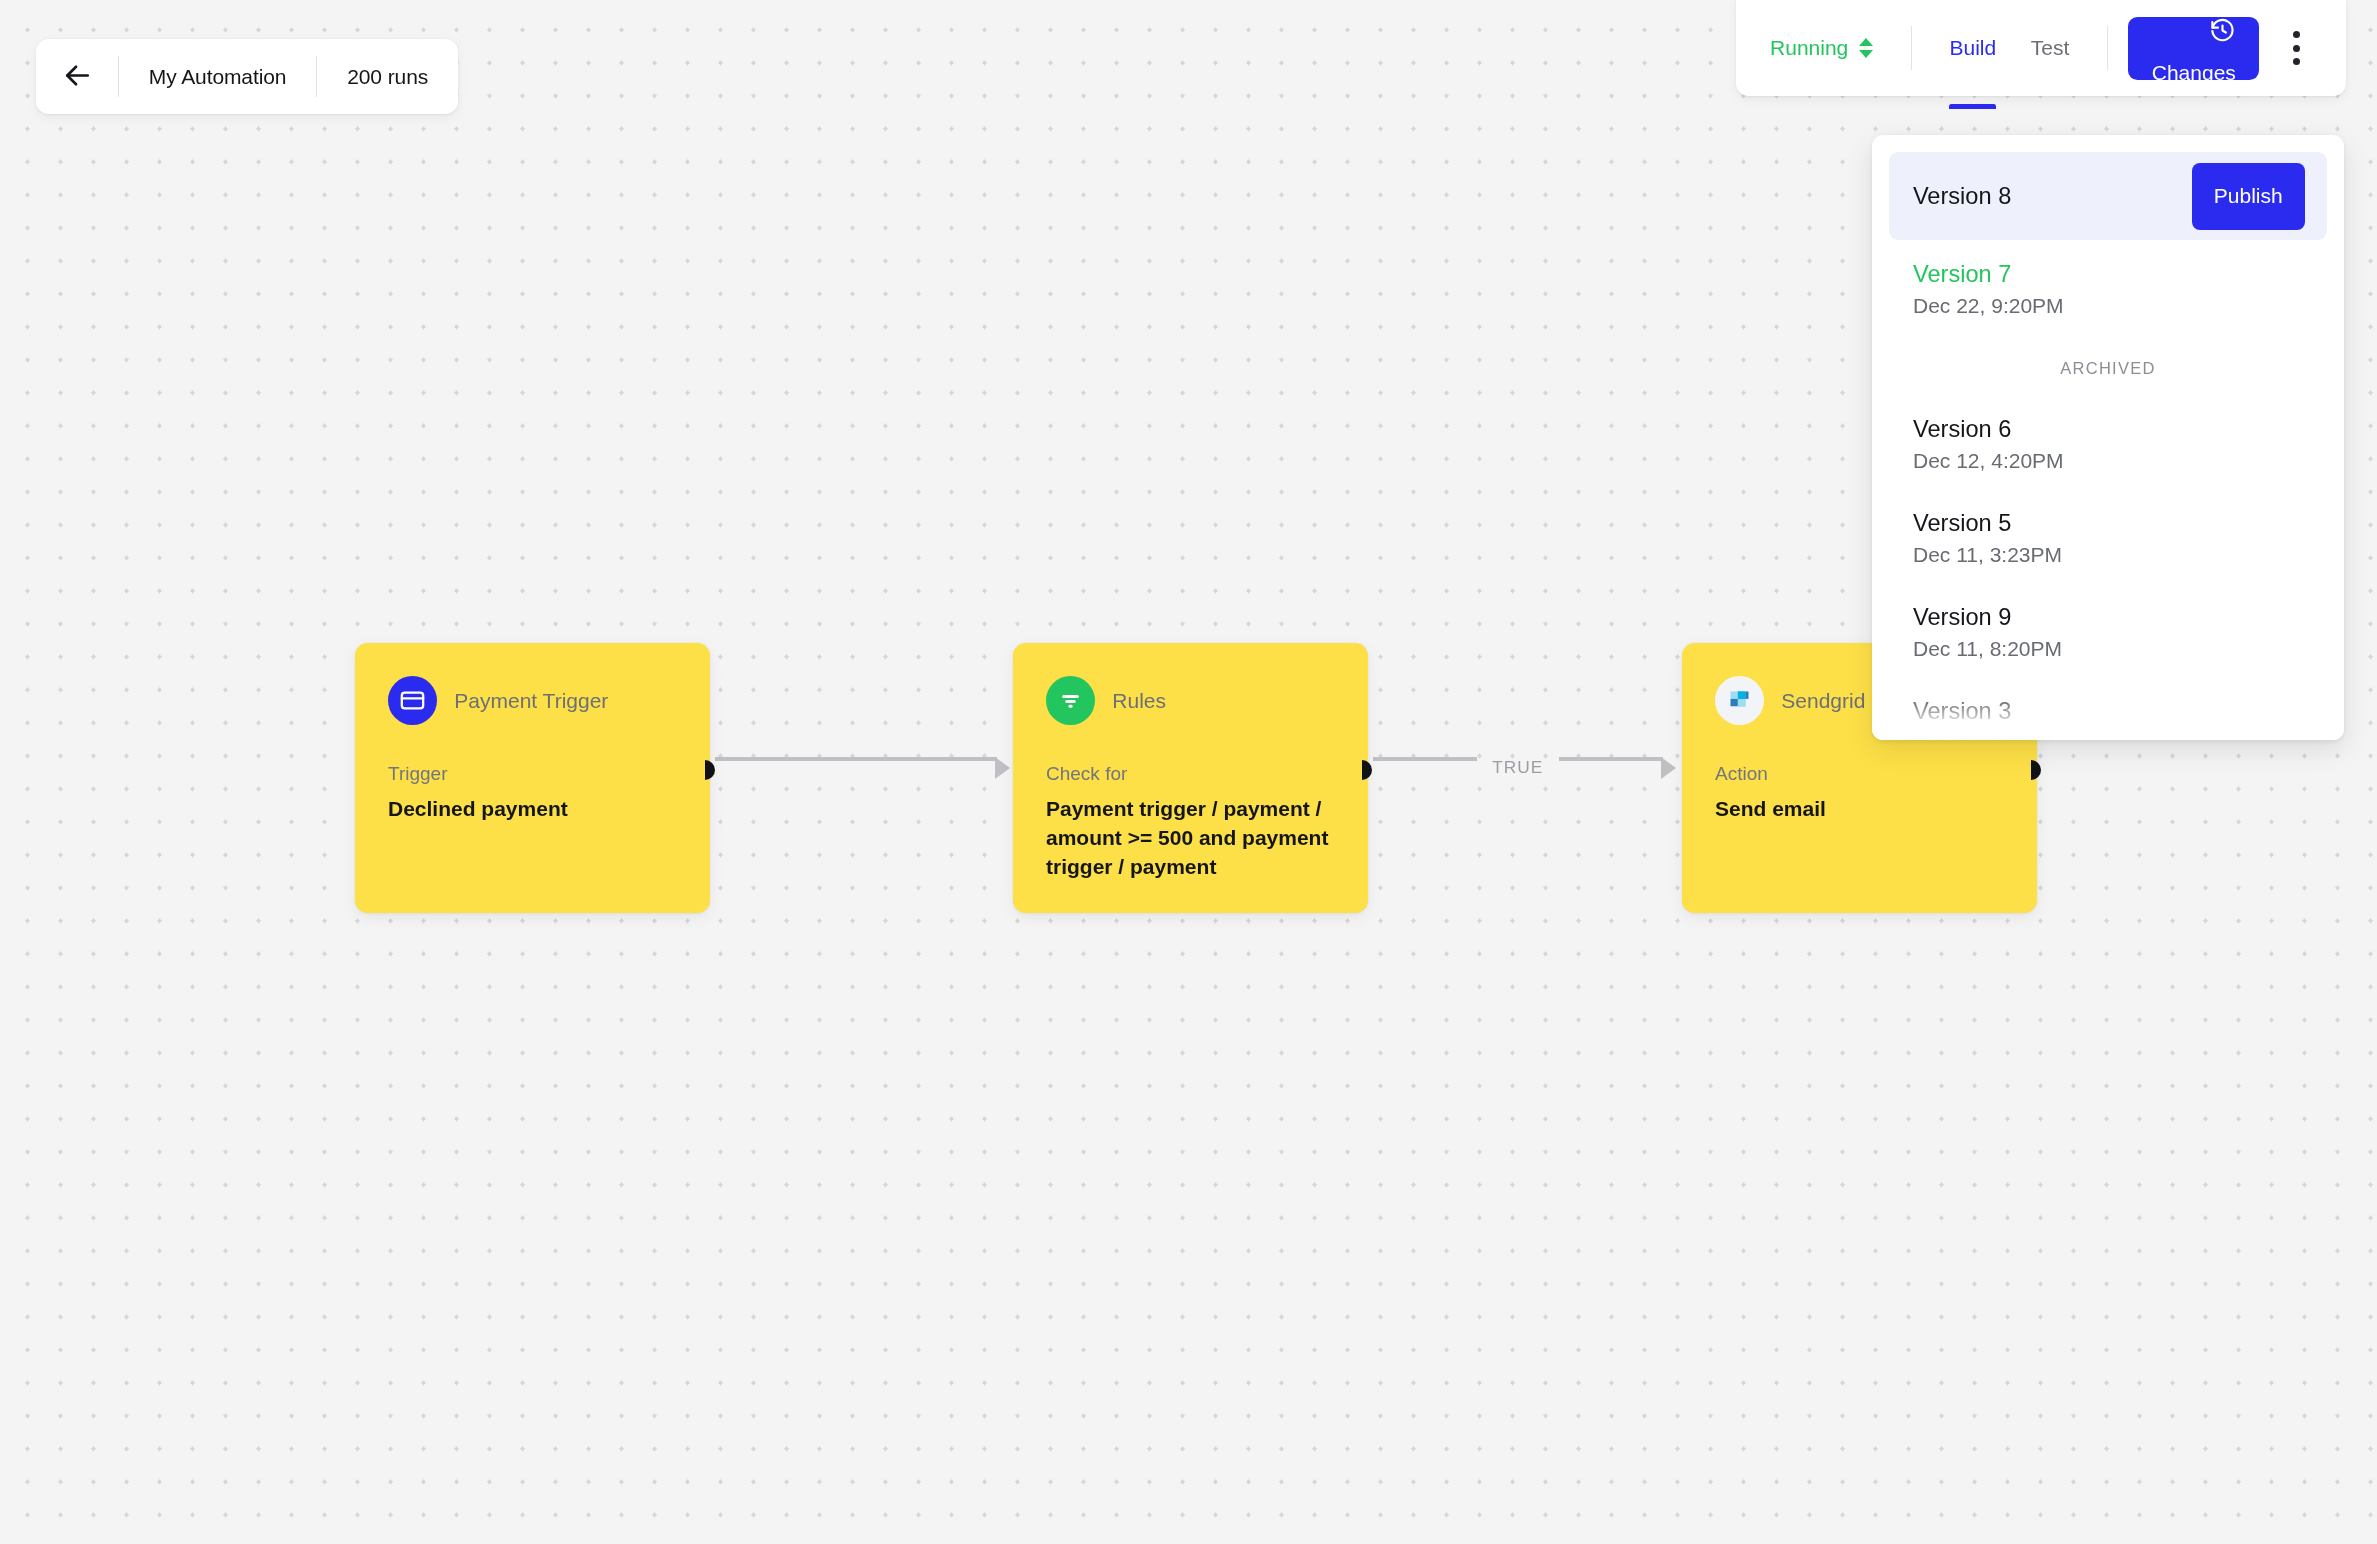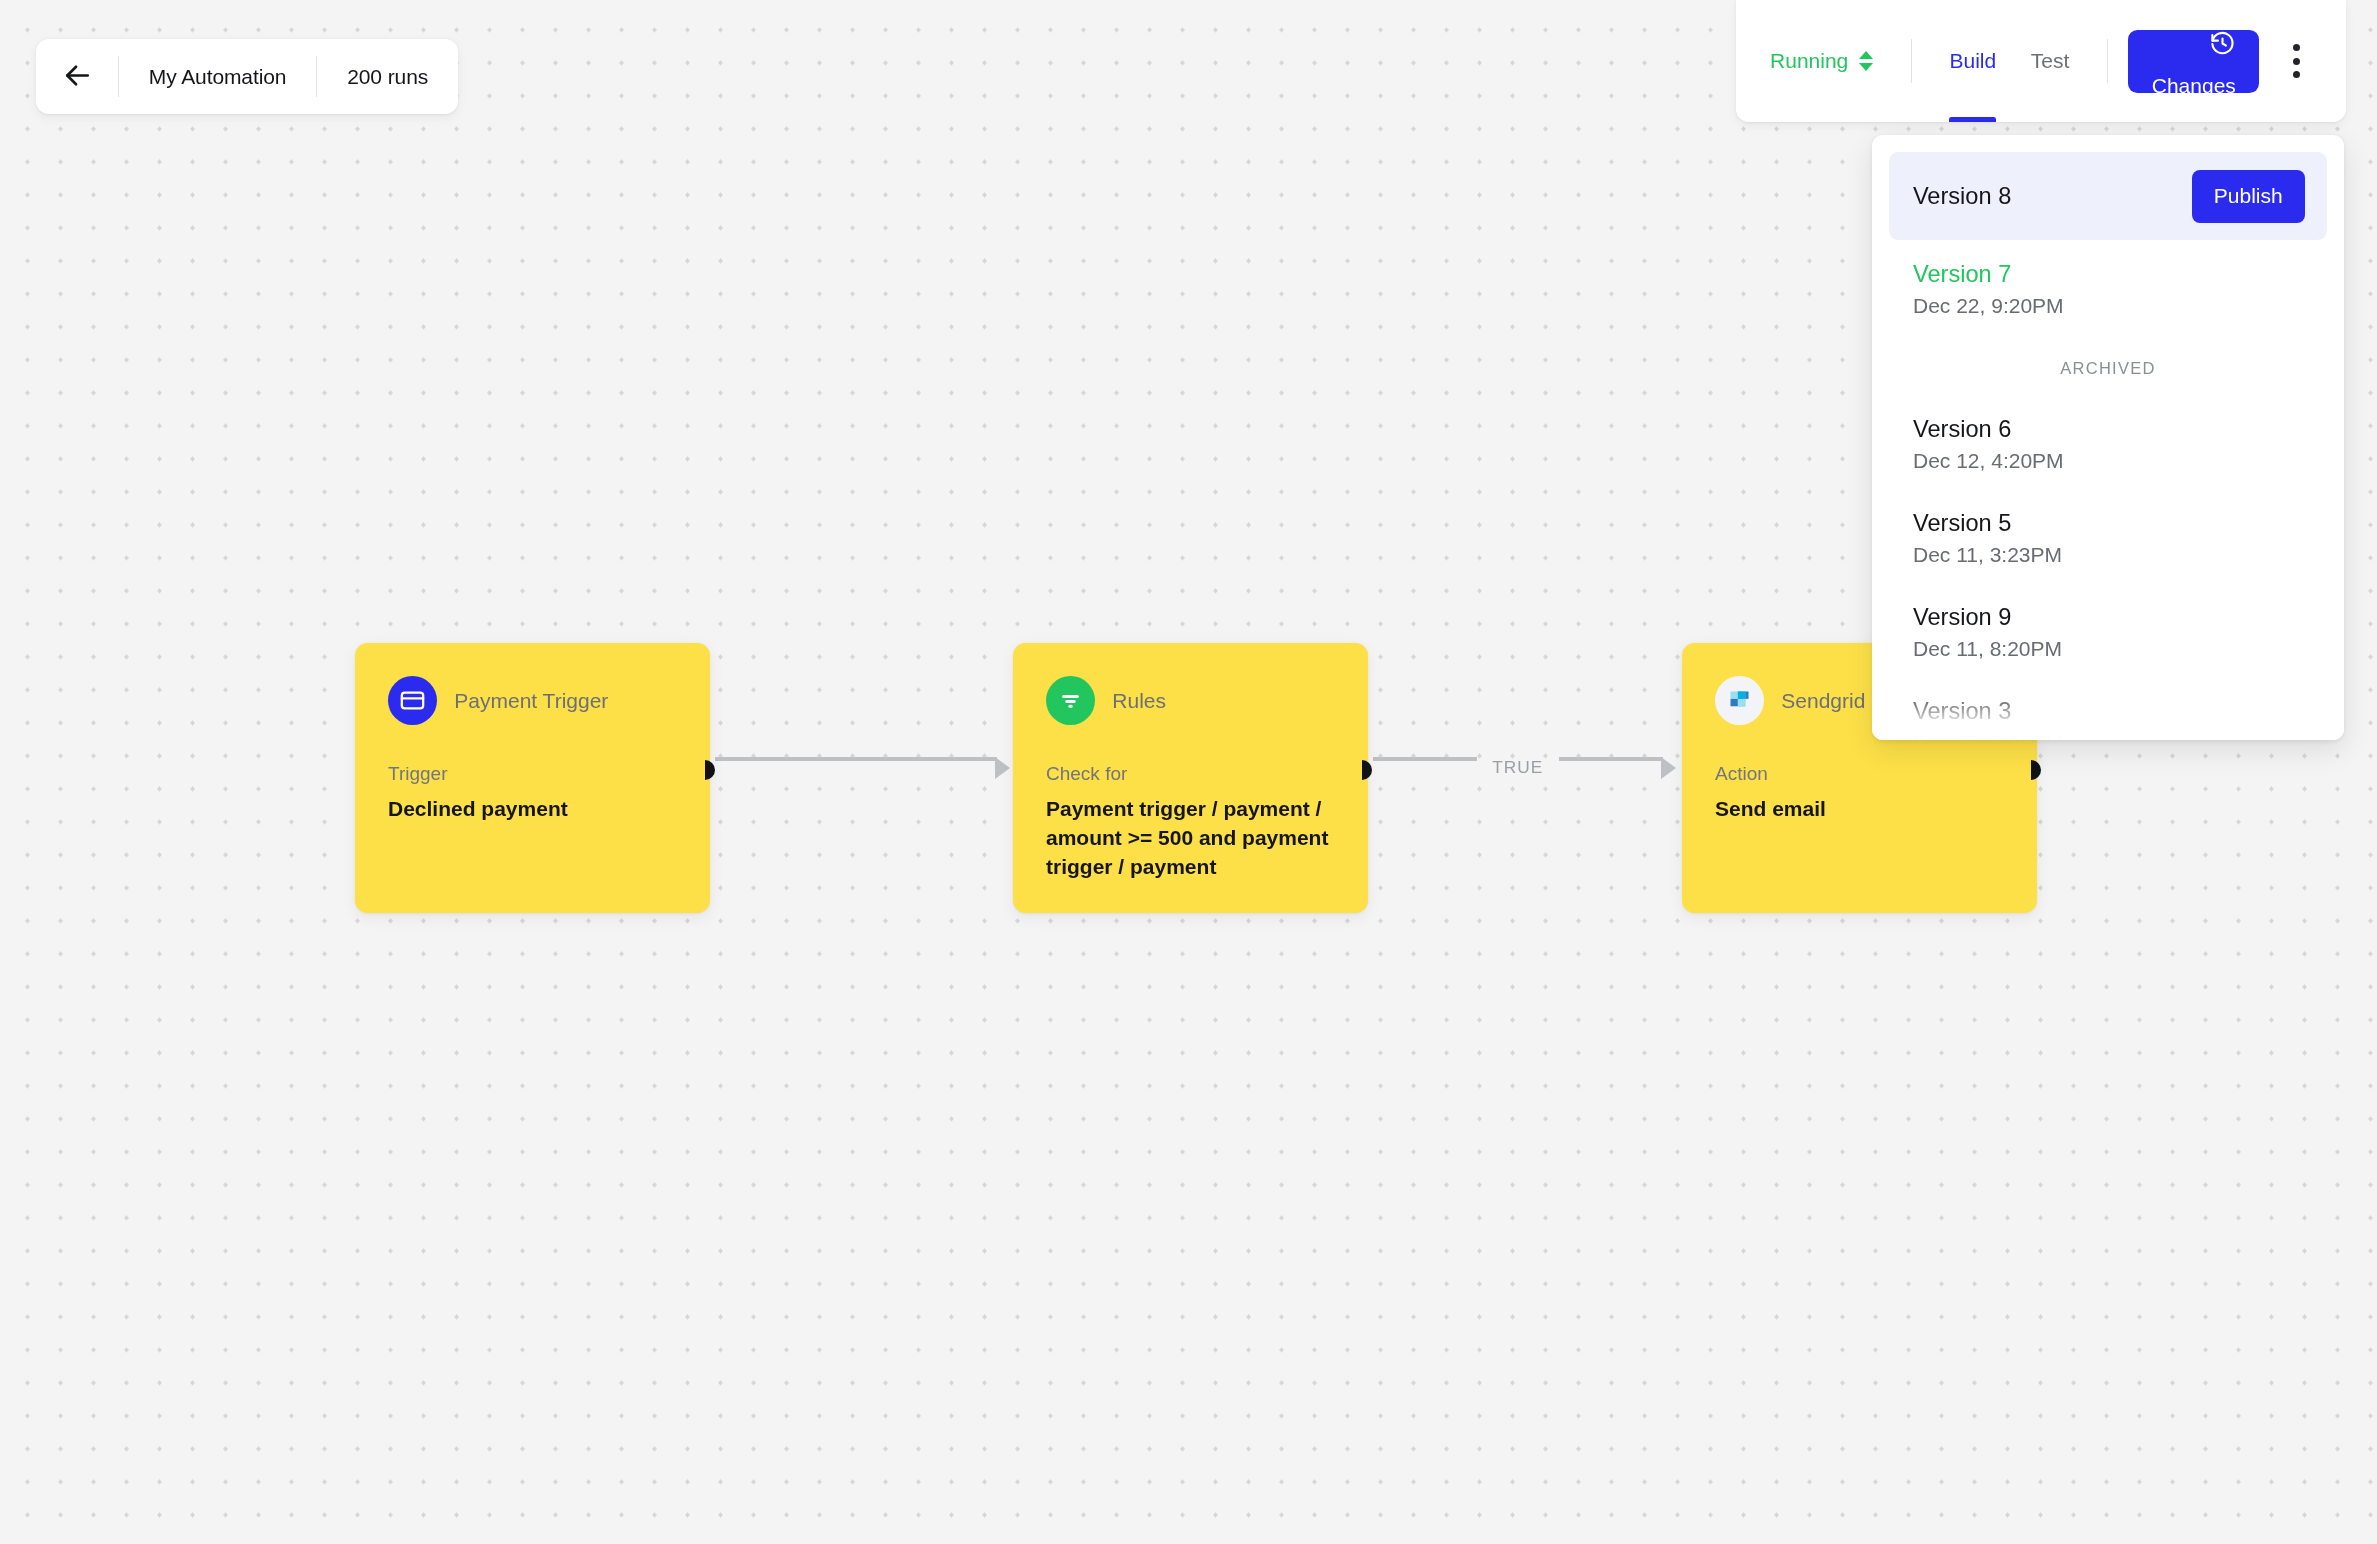--- a/index.html
+++ b/index.html
@@ -63,21 +63,21 @@
     letter-spacing: -0.1px;
     white-space: nowrap;
     cursor: pointer;
   }
 
   
   #toolbar {
     position: absolute;
     right: 31px;
     top: 0;
-    height: 122px;
+    height: 96px;
     background: #ffffff;
     border-bottom-left-radius: 12.6px;
     border-bottom-right-radius: 12.6px;
     display: flex;
     align-items: center;
     padding: 0 23.6px 0 28px;
     box-shadow: 0 0.8px 2.4px rgba(0,0,0,0.06), 0 3.1px 11px rgba(0,0,0,0.05);
     z-index: 40;
   }
   .status-pill {
@@ -197,21 +197,21 @@
   }
   .v-current .v-name {
     font-size: 23.6px;
     color: #15161a;
   }
   .publish-btn {
     background: #2b2bef;
     color: #fff;
     border: none;
     border-radius: 7.9px;
-    height: 53px;
+    height: 67px;
     padding: 0 22px;
     font-size: 21px;
     font-family: inherit;
     cursor: pointer;
   }
   .v-row {
     padding: 19px 41px 14px 41px;
     cursor: pointer;
   }
   .v-row .v-name {

